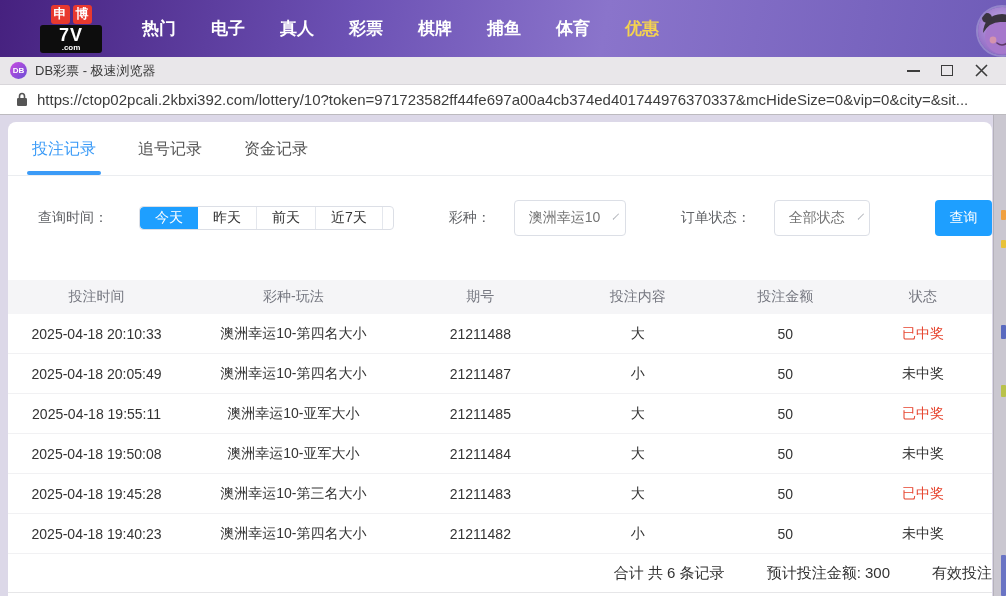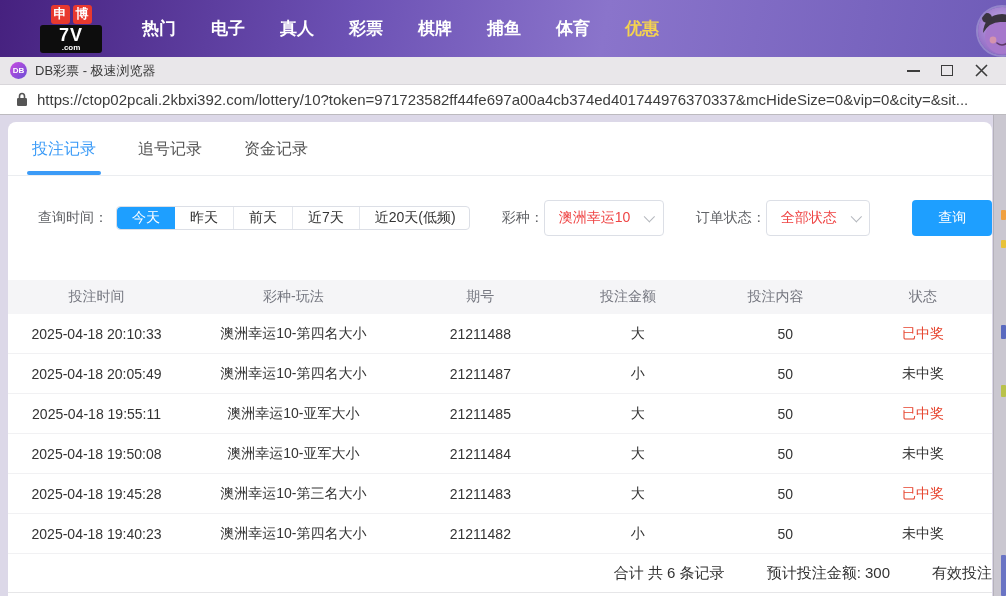--- a/index.html
+++ b/index.html
@@ -33,30 +33,30 @@
 
   
   .content { position:relative; height:481px; padding:7px 14px 0 8px; }
   .card { background:#fff; height:474px; border-radius:8px 8px 0 0; overflow:hidden; }
 
   .tabs { display:flex; gap:42px; padding:17px 0 0 24px; border-bottom:1px solid #ebedf0; }
   .tab { font-size:16px; color:#555; padding-bottom:15px; position:relative; cursor:pointer; }
   .tab.active { color:var(--tab_blue,#3b9bf7); }
   .tab.active::after { content:''; position:absolute; left:-5px; right:-5px; bottom:0; height:4px; background:var(--tab_blue,#3b9bf7); border-radius:3px; }
 
-  .filters { display:flex; align-items:center; padding:24px 0 26px 30px; font-size:14px; color:#606266; }
+  .filters { display:flex; align-items:center; padding:24px 0 26px 30px; font-size:14px; color:#606266;gap:23px; }
   .flabel { white-space:nowrap; }
   .btngroup { display:flex; align-items:stretch; height:24px; border:1px solid #dcdfe6; border-radius:4px; overflow:hidden; margin-left:8px; background:#fff; }
   .seg { display:flex; align-items:center; padding:0 15px; color:#333; cursor:pointer; white-space:nowrap; }
   .seg + .seg { border-left:1px solid #e4e7ed; }
   .seg.active { background:var(--accent,#1e9fff); color:#fff; border-radius:4px 0 0 4px; }
   .seg.active + .seg { border-left:none; }
   .flabel.l2 { margin-left:32px;font-family:Liberation Mono, monospace; }
   .flabel.l3 { margin-left:32px; }
-  .select { height:36px; min-width:112px; border:1px solid #dcdfe6; border-radius:4px; background:#fff; display:flex; align-items:center; justify-content:space-between; padding:0 11px 0 14px; color:#ef4444; cursor:pointer; white-space:nowrap; }
+  .select { height:36px; min-width:112px; border:1px solid #dcdfe6; border-radius:4px; background:#fff; display:flex; align-items:center; justify-content:space-between; padding:0 11px 0 14px; color:#737373; cursor:pointer; white-space:nowrap; }
   .select.small { min-width:96px; }
   .chev { width:8px; height:8px; border-right:1.5px solid #b4b7bd; border-bottom:1.5px solid #b4b7bd; transform:rotate(45deg) translateY(-2px); margin-left:14px; }
   .searchbtn { margin-left:42px; width:80px; height:36px; background:var(--accent,#1e9fff); color:#fff; border:none; border-radius:4px; font-size:14px; cursor:pointer; font-family:"Liberation Sans", sans-serif; }
 
   .thead { display:flex; align-items:center; height:34px; background:#f5f5f7; color:#74767f; font-size:14px; margin-top:18px; }
   .trow { display:flex; align-items:center; height:40px; font-size:14px; color:#333; border-bottom:1px solid #f1f1f3; }
   .cell { text-align:center; overflow:hidden; white-space:nowrap; }
   .c0{width:18%} .c1{width:22%} .c2{width:16%} .c3{width:16%} .c4{width:14%} .c5{width:14%}
   .cell.won { color:var(--won_red,#e6432d); }
 
@@ -165,22 +165,22 @@
         <span>全部状态</span>
         <i class="chev"></i>
       </div>
       <button class="searchbtn">查询</button>
     </div>
 
     <div class="thead" id="thead">
         <div class="cell c0">投注时间</div>
         <div class="cell c1">彩种-玩法</div>
         <div class="cell c2">期号</div>
+        <div class="cell c3">投注内容</div>
         <div class="cell c4">投注金额</div>
-        <div class="cell c3">投注内容</div>
         <div class="cell c5">状态</div>
       </div>
     <div class="tbody" id="tbody">
         <div class="trow">
           <div class="cell c0">2025-04-18 20:10:33</div>
           <div class="cell c1">澳洲幸运10-第四名大小</div>
           <div class="cell c2">21211488</div>
           <div class="cell c3">大</div>
           <div class="cell c4">50</div>
           <div class="cell c5 won">已中奖</div>

